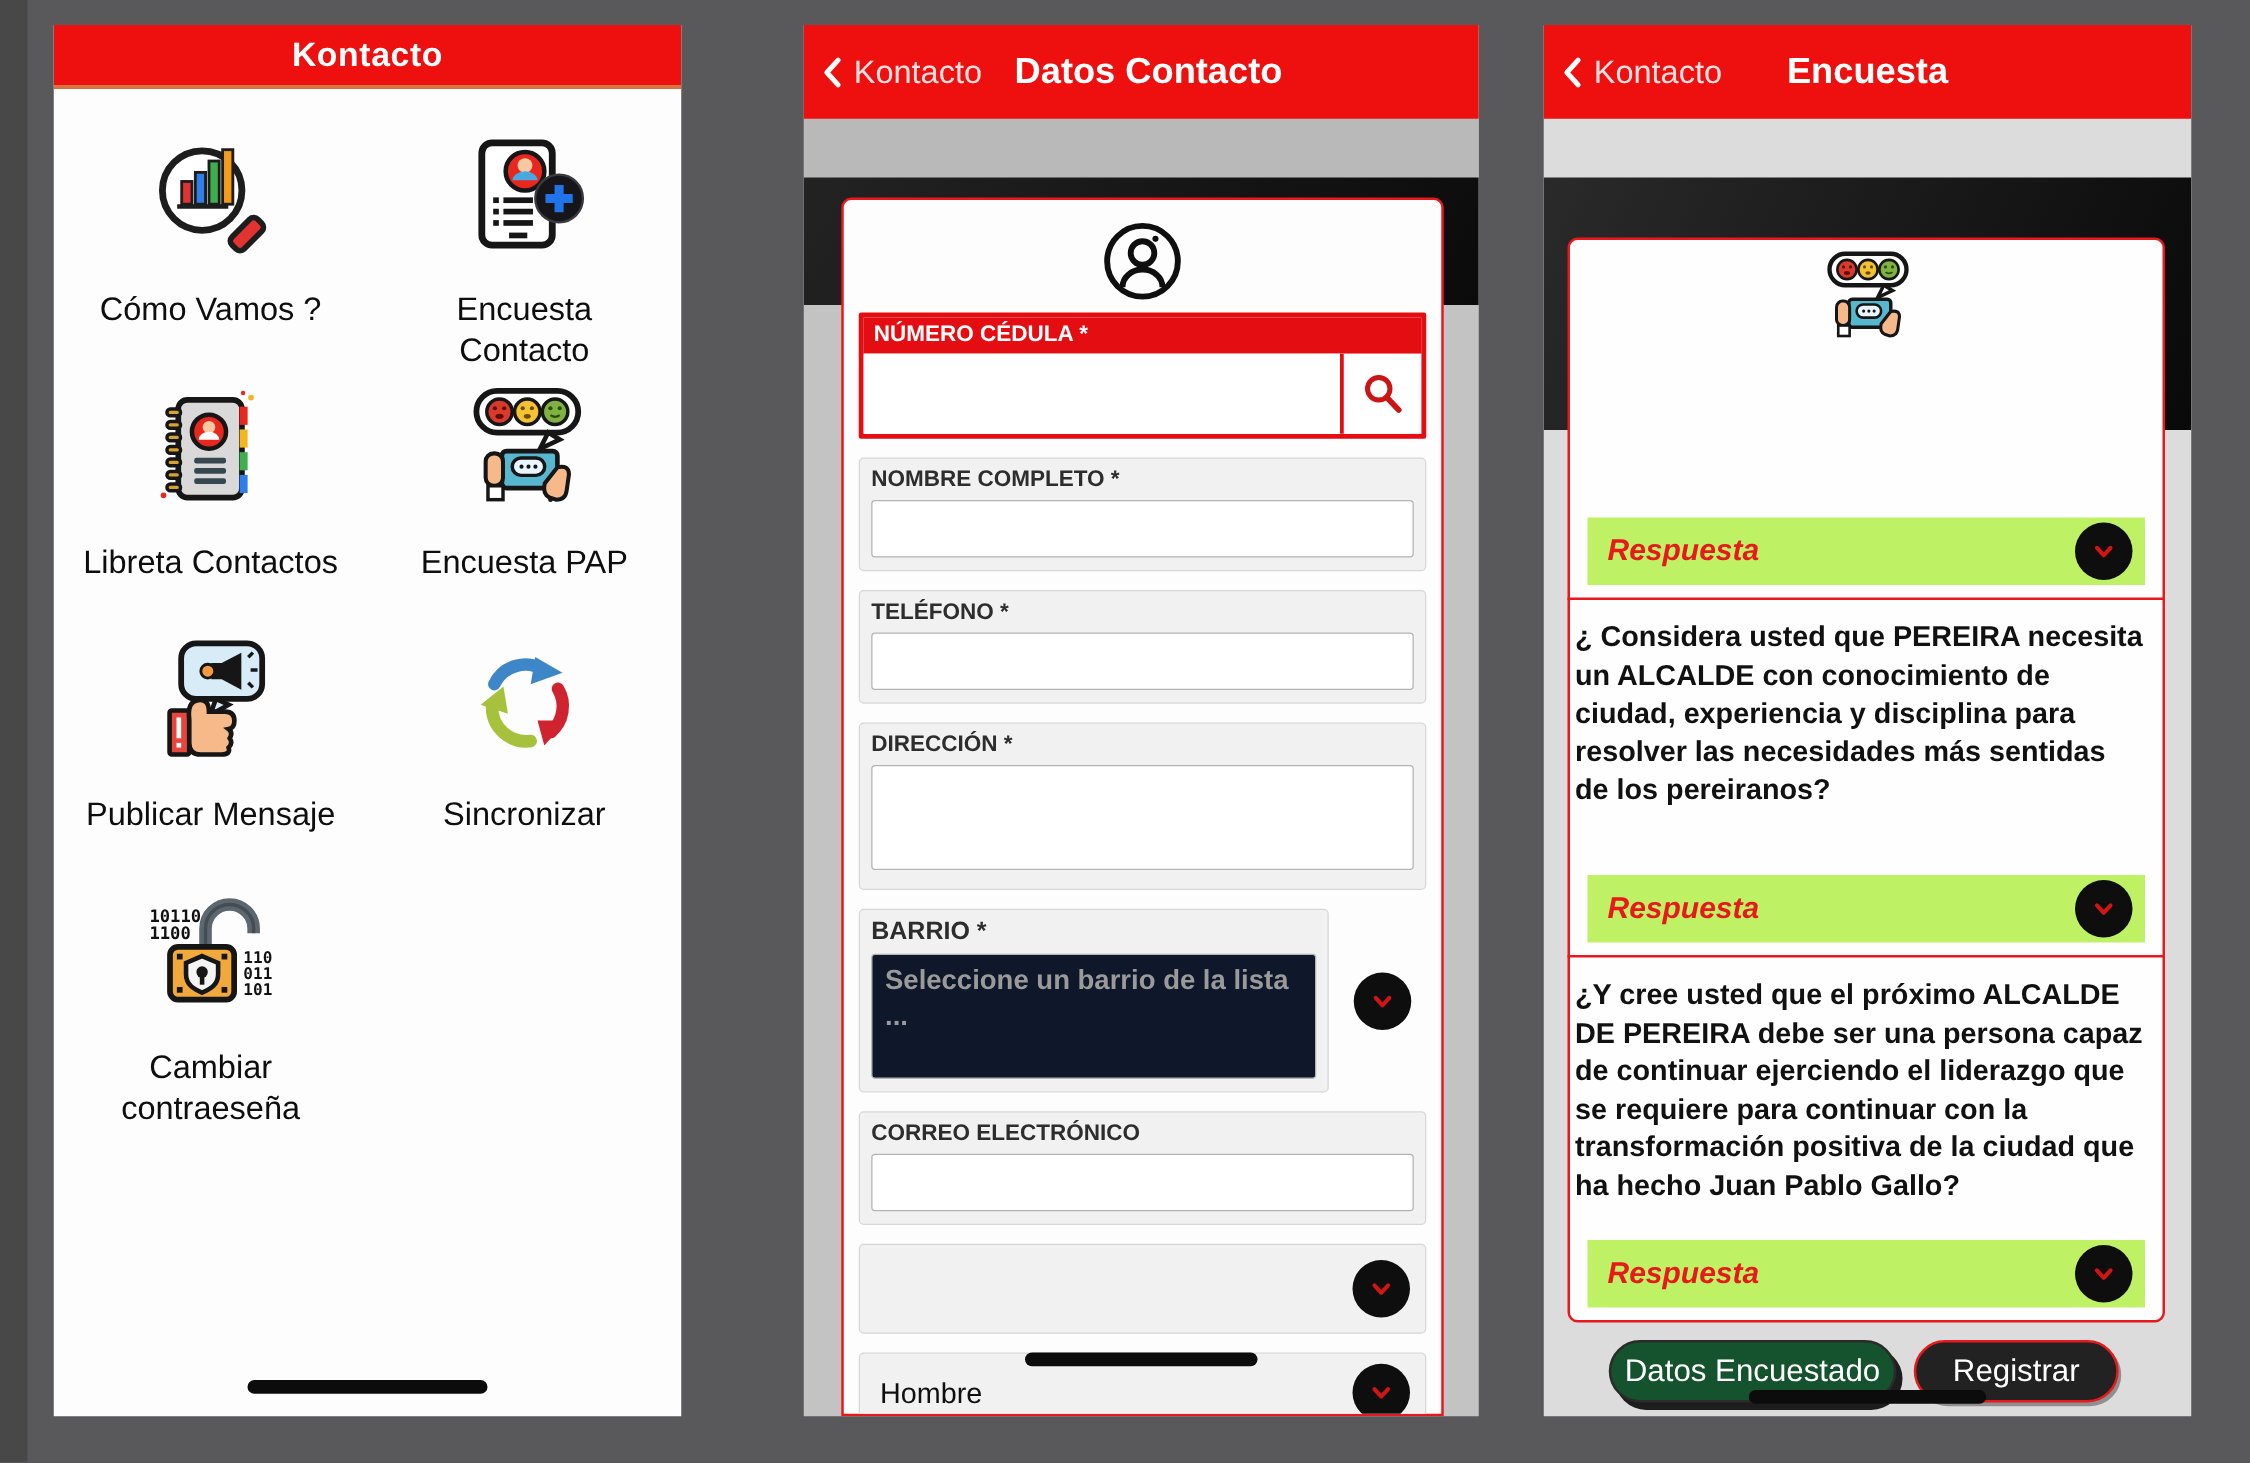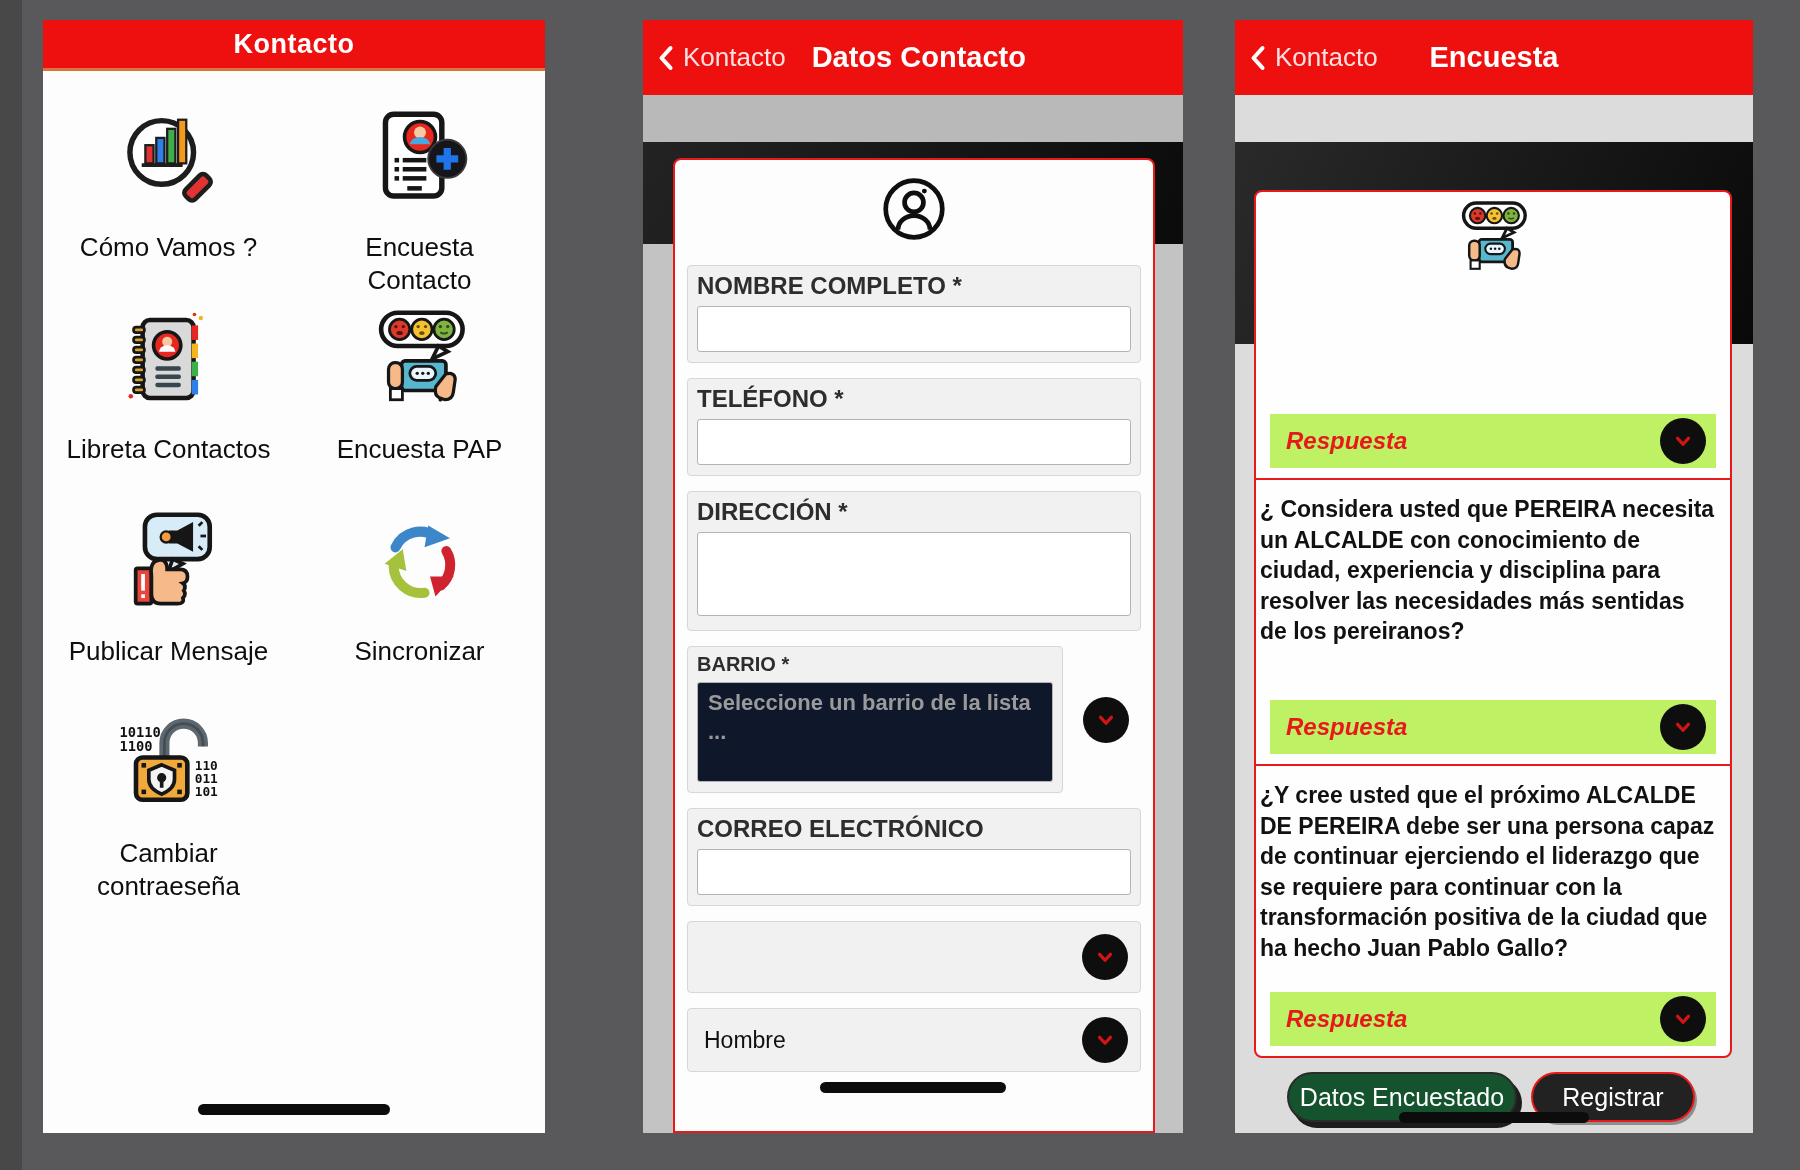--- a/index.html
+++ b/index.html
@@ -27,21 +27,21 @@
   #phone-form .statgrey{background:#b9b9b9;}
   #phone-form .blackband{position:absolute;left:0;top:122px;width:100%;height:102px;background:linear-gradient(120deg,#232323 0%,#151515 55%,#0b0b0b 100%);}
   .f-card{position:absolute;left:30px;right:28px;top:138px;bottom:0;background:#fdfdfd;border:2px solid #e8191c;border-radius:8px 8px 0 0;padding:10px 12px 0 12px;box-sizing:border-box;overflow:hidden;}
   .personwrap{display:flex;justify-content:center;padding:6px 0 8px 0;}
   .cedulabox{border:4px solid #e40e12;border-radius:2px;}
   .cedulabox .rlab{background:#e40e12;color:#fff;font-weight:bold;font-size:18px;padding:3px 0 5px 8px;}
   .cedularow{display:flex;height:64px;background:#fff;}
   .cedularow input{flex:1;border:none;outline:none;font-size:24px;padding:0 10px;background:#fff;min-width:0;}
   .searchcell{width:62px;border-left:3px solid #e40e12;display:flex;align-items:center;justify-content:center;cursor:pointer;}
   .fblock{background:#f1f1f1;border:1px solid #d7d7d7;border-radius:4px;margin-top:15px;padding:6px 9px 10px 9px;}
-  .fblock .lab{font-size:24px;font-weight:bold;color:#2d2d2d;margin-bottom:6px;}
+  .fblock .lab{font-size:18px;font-weight:bold;color:#2d2d2d;margin-bottom:6px;}
   .fblock input,.fblock textarea{width:100%;box-sizing:border-box;border:1px solid #b3b3b3;border-radius:3px;background:#fff;font-size:22px;padding:4px 8px;outline:none;font-family:"Liberation Sans",sans-serif;resize:none;}
   .fblock input{height:46px;}
   .fblock textarea{height:84px;}
   .barriorow{display:flex;align-items:center;margin-top:15px;gap:20px;}
   .barriobox{flex:0 0 356px;background:#f1f1f1;border:1px solid #d7d7d7;border-radius:4px;padding:6px 9px 10px 9px;}
   .barriosel{background:#0f172a;border:1px solid #b3b3b3;border-radius:3px;height:86px;padding:6px 10px;cursor:pointer;}
   .barriosel .ph{color:#9a9a9a;font-size:22px;font-weight:600;line-height:1.3;}
   .ddc{width:46px;height:46px;border-radius:50%;background:#0e0e0e;display:flex;align-items:center;justify-content:center;cursor:pointer;flex:0 0 auto;}
   .selrow{background:#f1f1f1;border:1px solid #d7d7d7;border-radius:4px;margin-top:15px;height:70px;display:flex;align-items:center;justify-content:flex-end;padding:0 12px;cursor:pointer;}
   .selrow.withtext{height:62px;justify-content:space-between;}
@@ -253,20 +253,32 @@
     <div class="f-card">
       <div class="personwrap">
         <svg width="66" height="66" viewBox="0 0 70 70">
           <circle cx="35" cy="35" r="30" fill="none" stroke="#0f0f0f" stroke-width="5"></circle>
           <circle cx="35" cy="28" r="10" fill="none" stroke="#0f0f0f" stroke-width="5"></circle>
           <path d="M18 57 a17 15 0 0 1 34 0" fill="none" stroke="#0f0f0f" stroke-width="5"></path>
           <circle cx="46" cy="16" r="2.6" fill="#0f0f0f"></circle>
         </svg>
       </div>
 
+      <div class="cedulabox">
+        <div class="rlab">NÚMERO CÉDULA *</div>
+        <div class="cedularow">
+          <input type="text" style="">
+          <div class="searchcell">
+            <svg width="36" height="36" viewBox="0 0 36 36">
+              <circle cx="15" cy="14" r="9" fill="none" stroke="#cc1414" stroke-width="4"></circle>
+              <line x1="21.5" y1="21" x2="31" y2="31" stroke="#cc1414" stroke-width="4.5" stroke-linecap="round"></line>
+            </svg>
+          </div>
+        </div>
+      </div>
 
       <div class="fblock">
         <div class="lab">NOMBRE COMPLETO *</div>
         <input type="text" style="">
       </div>
 
       <div class="fblock">
         <div class="lab">TELÉFONO *</div>
         <input type="text" style="">
       </div>

